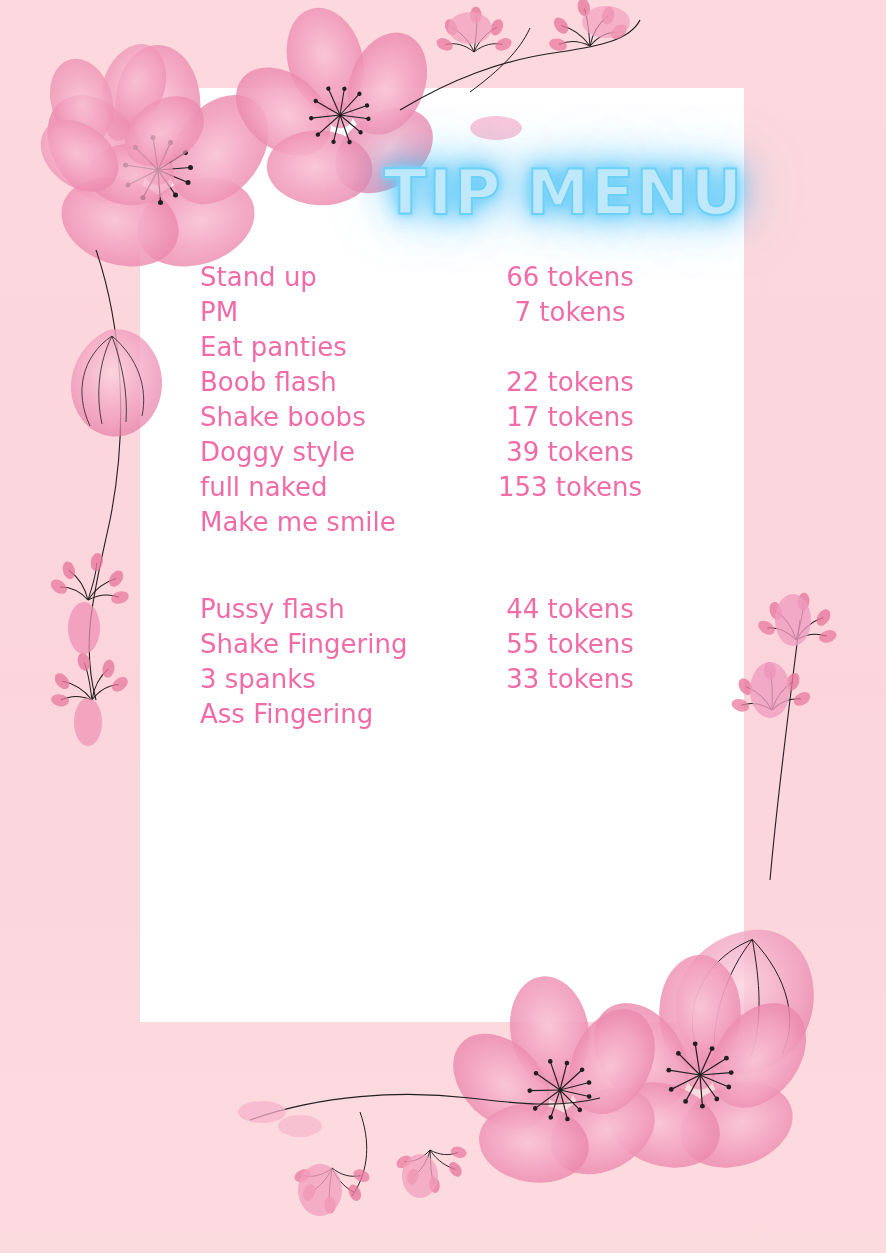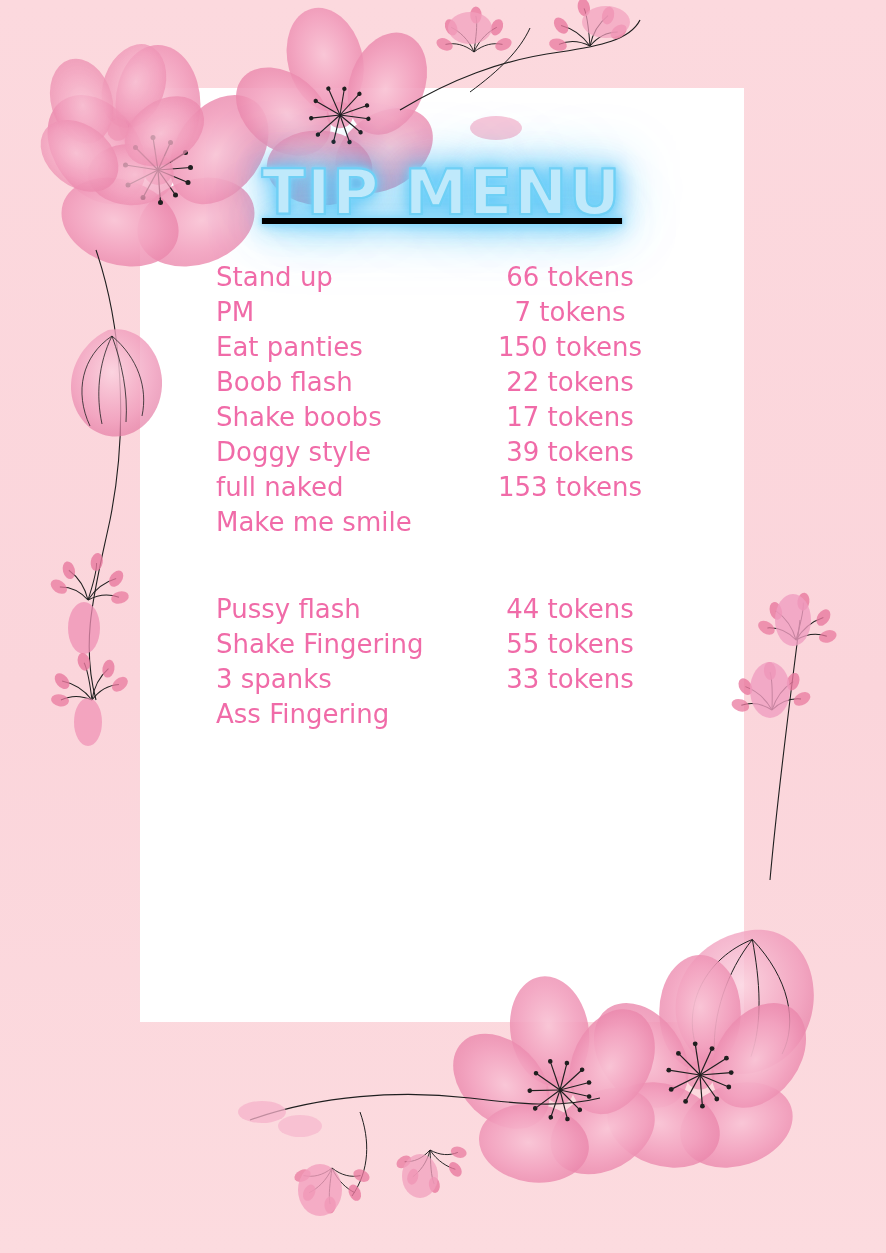--- a/index.html
+++ b/index.html
@@ -31,23 +31,22 @@
     background: #ffffff;
     box-shadow: 0 0 0 rgba(0,0,0,0);
   }
 
   
   #title-wrap {
     position: absolute;
     left: 140px;
     top: 160px;
     width: 604px;
-    text-align: center;
+    text-align: right;
     pointer-events: none;
-    text-decoration: underline;
   }
   #title {
     font-family: "DejaVu Sans", sans-serif;
     font-size: 63px;
     font-weight: bold;
     letter-spacing: 2px;
     color: #bfe9fb;
     -webkit-text-stroke: 2px #6fd0f5;
     text-shadow:
       0 0 4px #8fdcff,
@@ -68,21 +67,21 @@
   .group {
     margin-bottom: 52px;
   }
   .row {
     display: flex;
     align-items: baseline;
     height: 35px;
   }
   .row .label {
     width: 268px;
-    padding-left: 76px;
+    padding-left: 60px;
     box-sizing: border-box;
     font-family: "DejaVu Sans", sans-serif;
     font-size: 26px;
     color: #f06ba8;
     white-space: nowrap;
   }
   .row .price {
     flex: 1;
     text-align: center;
     padding-right: 12px;
@@ -266,21 +265,20 @@
         <div class="row">
           <span class="label">Stand up</span>
           <span class="price">66 tokens</span>
         </div>
         <div class="row">
           <span class="label">PM</span>
           <span class="price">7 tokens</span>
         </div>
         <div class="row">
           <span class="label">Eat panties</span>
-          <span class="price">150 tokens</span>
         </div>
         <div class="row">
           <span class="label">Boob flash</span>
           <span class="price">22  tokens</span>
         </div>
         <div class="row">
           <span class="label">Shake boobs</span>
           <span class="price">17 tokens</span>
         </div>
         <div class="row">

